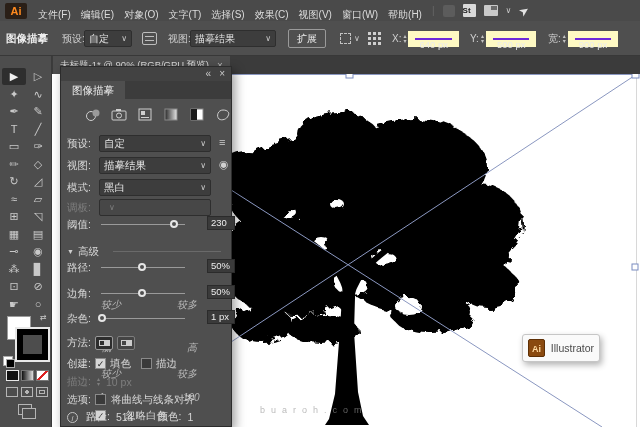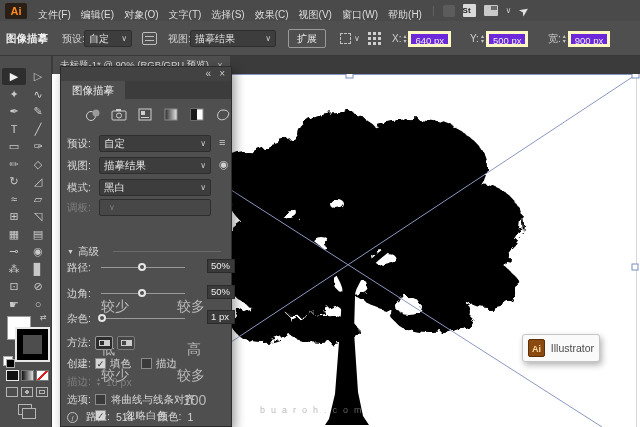--- a/index.html
+++ b/index.html
@@ -27,21 +27,21 @@
   .dd { background:#3d3d3d; border:1px solid #2e2e2e; border-radius:2px; height:17px; display:flex; align-items:center; padding:0 4px; color:#e4e4e4; }
   .dd .dv { flex:1; white-space:nowrap; overflow:hidden; }
   .dd .caret { margin-left:5px; }
   .btn { border:1px solid #9a9a9a; border-radius:2px; height:19px; padding:0 8px; color:#ececec; display:flex; align-items:center; background:transparent; }
   .panel-toggle { width:15px; height:13px; border:1px solid #bdbdbd; border-radius:2px; position:relative; }
   .panel-toggle::before { content:""; position:absolute; left:2px; top:3px; width:9px; height:1px; background:#bdbdbd; box-shadow:0 4px 0 #bdbdbd; }
   .bbox-ico { width:11px; height:11px; border:1px dashed #c2c2c2; }
   .refgrid { display:grid; grid-template-columns:repeat(3,3px); grid-template-rows:repeat(3,3px); gap:2px; }
   .refgrid span { width:3px; height:3px; background:#cfcfcf; }
   .stepper { display:flex; flex-direction:column; line-height:5px; font-size:6px; color:#c2c2c2; margin:0 2px; }
-  .vbox { background:#6d28d9; border:3px solid #fef9c3; height:16px; line-height:14px; padding:0 4px; color:#ebebeb; font-size:9.5px; min-width:36px; }
+  .vbox { background:#6d28d9; border:7px solid #fef9c3; height:16px; line-height:14px; padding:0 4px; color:#ebebeb; font-size:9.5px; min-width:36px; }
 
   
   .tabstrip { position:absolute; left:52px; top:56px; width:588px; height:18px; background:#3b3b3b; z-index:10; }
   .doc-tab { position:absolute; left:1px; top:0; height:18px; background:#4e4e4e; display:flex; align-items:center; padding:0 7px; gap:8px; }
   .doc-tab .t { color:#d8d8d8; font-size:9.5px; white-space:nowrap; }
   .doc-tab .x { color:#b5b5b5; font-size:10px; }
 
   
   .toolbar { position:absolute; left:0; top:56px; width:52px; height:371px; background:#4d4d4d; border-right:1px solid #3a3a3a; z-index:40; }
   .trow { position:absolute; left:2px; width:48px; height:17px; display:flex; }
@@ -78,21 +78,21 @@
   .p-tab { position:absolute; left:0; top:0; width:64px; height:18px; background:#4f4f4f; color:#eee; font-size:10.5px; text-align:center; line-height:18px; }
   .p-icons { position:absolute; left:24px; top:40px; display:flex; gap:9px; }
   .p-icons svg { display:block; }
   .prow { position:absolute; left:6px; right:6px; height:17px; display:flex; align-items:center; }
   .plbl { width:28px; white-space:nowrap; }
   .pdd { position:absolute; left:32px; width:112px; }
   .rico { position:absolute; left:152px; top:1px; color:#cfcfcf; font-size:11px; }
   .slider-track { position:absolute; left:34px; right:40px; top:8px; height:1px; background:#9a9a9a; }
   .knob { position:absolute; top:-4px; width:8px; height:8px; border:2px solid #e6e6e6; border-radius:50%; background:#4f4f4f; margin-left:-5px; }
   .pvbox { position:absolute; left:140px; top:0; width:28px; height:14px; background:#3a3a3a; border:1px solid #2b2b2b; color:#ececec; font-size:9.5px; line-height:12px; padding-left:3px; }
-  .sub { position:absolute; font-size:14px; color:#b9b9b9; }
+  .sub { position:absolute; font-size:10px; color:#b9b9b9;font-style:italic; }
   .adv-line { position:absolute; left:46px; right:4px; top:8px; height:1px; background:#6a6a6a; }
   .cb { width:11px; height:11px; background:#3a3a3a; border:1px solid #8a8a8a; display:inline-flex; align-items:center; justify-content:center; font-size:9px; color:#222; }
   .cb.on { background:#d6d6d6; }
   .mbtn { width:18px; height:14px; border:1px solid #7d7d7d; border-radius:2px; position:relative; margin-right:4px; background:#444; }
   .mbtn.sel { background:#2d2d2d; border-color:#999; }
   .mbtn i { position:absolute; left:3px; top:3px; width:6px; height:6px; border:1px solid #ccc; }
   .mbtn i + i { left:8px; background:#ccc; }
   .dim { color:#7e7e7e !important; }
   .info-ico { width:11px; height:11px; border:1px solid #c2c2c2; border-radius:50%; color:#c2c2c2; font-size:8px; text-align:center; line-height:11px; font-style:italic; margin-right:8px; }
 </style>
@@ -391,20 +391,27 @@
         <span class="caret">∨</span>
       </div>
   </div>
   <div class="prow dim" style="top:132px;">
     <span class="plbl dim">调板:</span>
     <div class="dd pdd" style="background:#474747;color:#7e7e7e;">
         <span class="caret dim">∨</span>
       </div>
   </div>
 
+  <div class="prow" style="top:149px;">
+    <span class="plbl">阈值:</span>
+    <span class="slider-track">
+        <span class="knob" style="left:88%;"></span>
+      </span>
+    <span class="pvbox">230</span>
+  </div>
   <span class="sub" style="left:40px;top:231px;">较少</span>
   <span class="sub" style="left:116px;top:231px;">较多</span>
 
   <div class="prow" style="top:176px;">
     <span style="font-size:7px;margin-right:4px;color:#cfcfcf;">▼</span>
     <span>高级</span>
     <span class="adv-line"></span>
   </div>
 
   <div class="prow" style="top:192px;">

